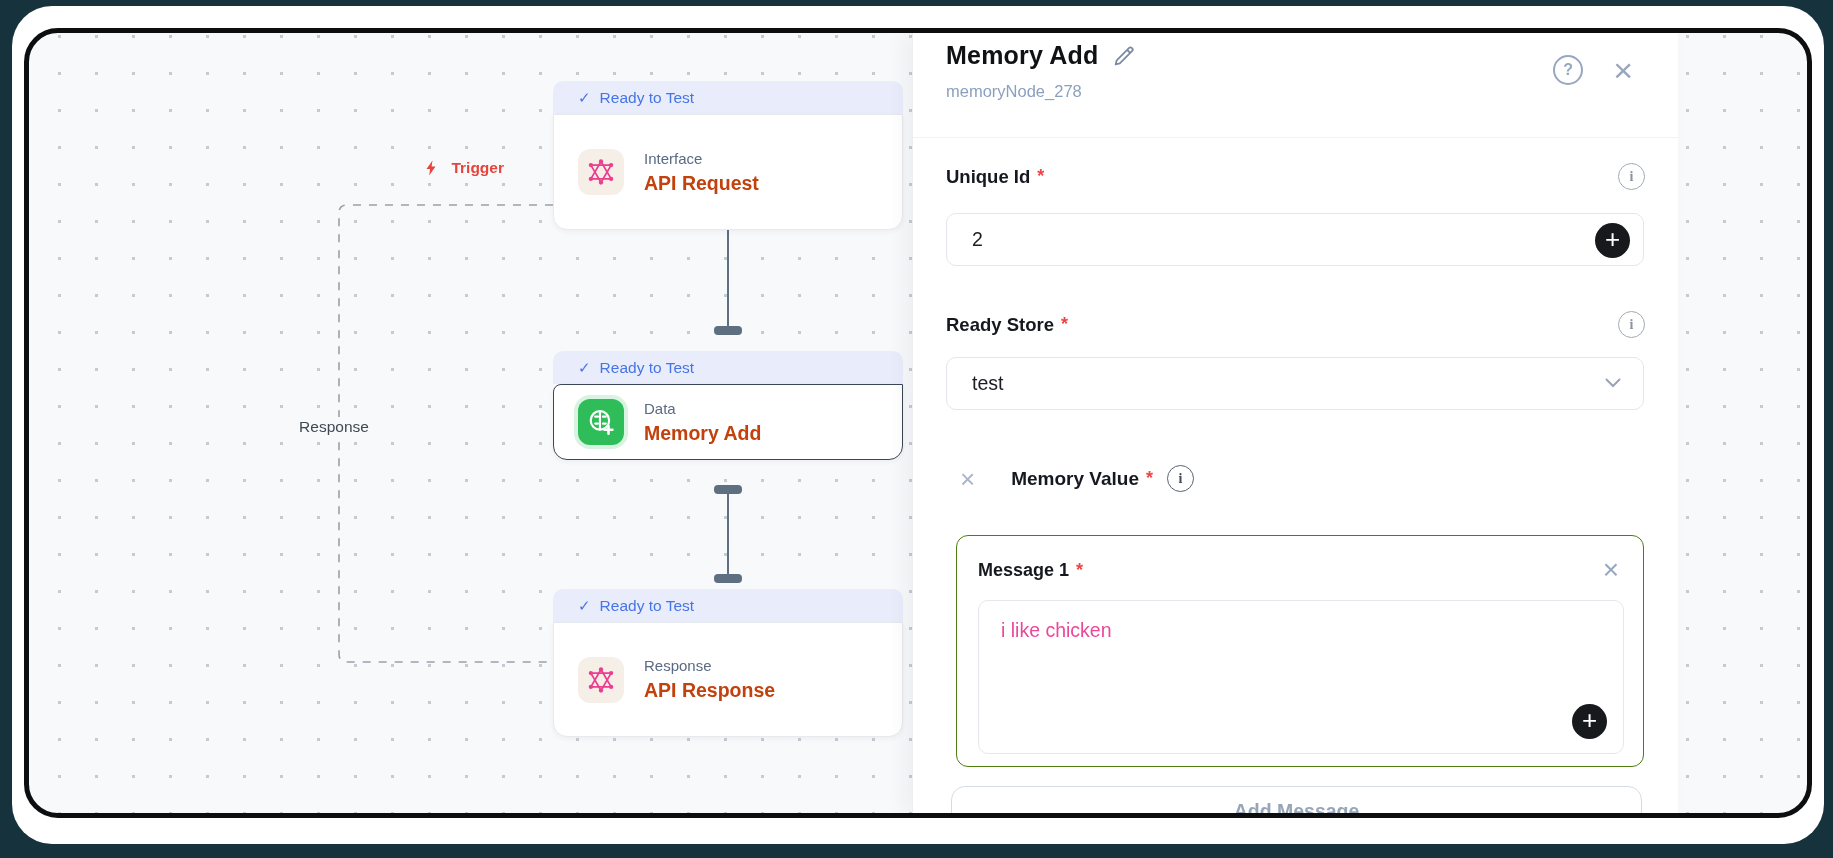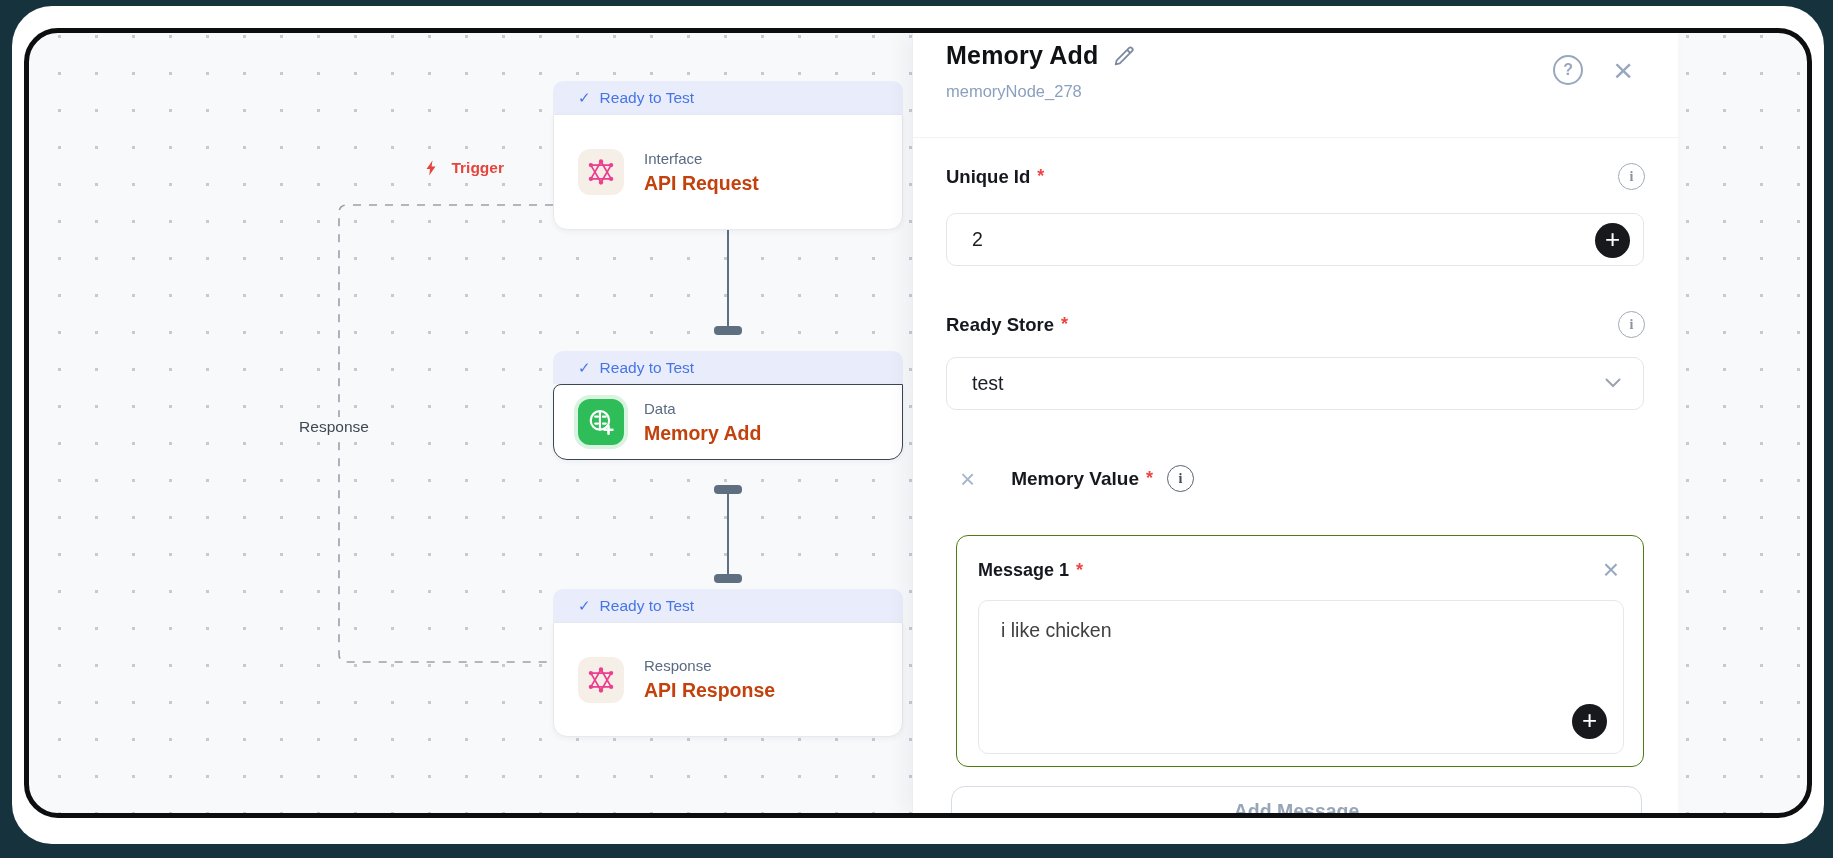--- a/index.html
+++ b/index.html
@@ -114,21 +114,21 @@
   .msg-label-row { position:absolute; left:21px; top:22px; right:24px; display:flex; align-items:center; }
   .msg-label { font-size:18px; font-weight:700; color:#15181e; }
   .remove-x { margin-left:auto; font-size:28px; color:#97a7bf; line-height:24px; cursor:pointer; }
   .textarea-box {
     position:absolute; left:21px; top:64px; width:646px; height:154px;
     border:1px solid #e4e7ec; border-radius:10px; background:#fff;
   }
   .textarea-box textarea {
     border:none; outline:none; resize:none; background:transparent;
     width:580px; height:110px; margin:18px 0 0 22px;
-    font-size:19.5px; color:#404040; font-family:"Liberation Sans", sans-serif;
+    font-size:19.5px; color:#ec4899; font-family:"Liberation Sans", sans-serif;
   }
   .textarea-box .plus-btn { right:16px; top:auto; bottom:14px; }
   .add-message-btn {
     position:absolute; left:38px; top:753px; width:691px; height:62px;
     border:1.5px solid #d6dce4; border-radius:14px; background:#fff;
     color:#97a5b8; font-size:19.5px; font-weight:700; text-align:center;
     padding-top:13px; cursor:pointer;
   }
 </style>
 </head>

